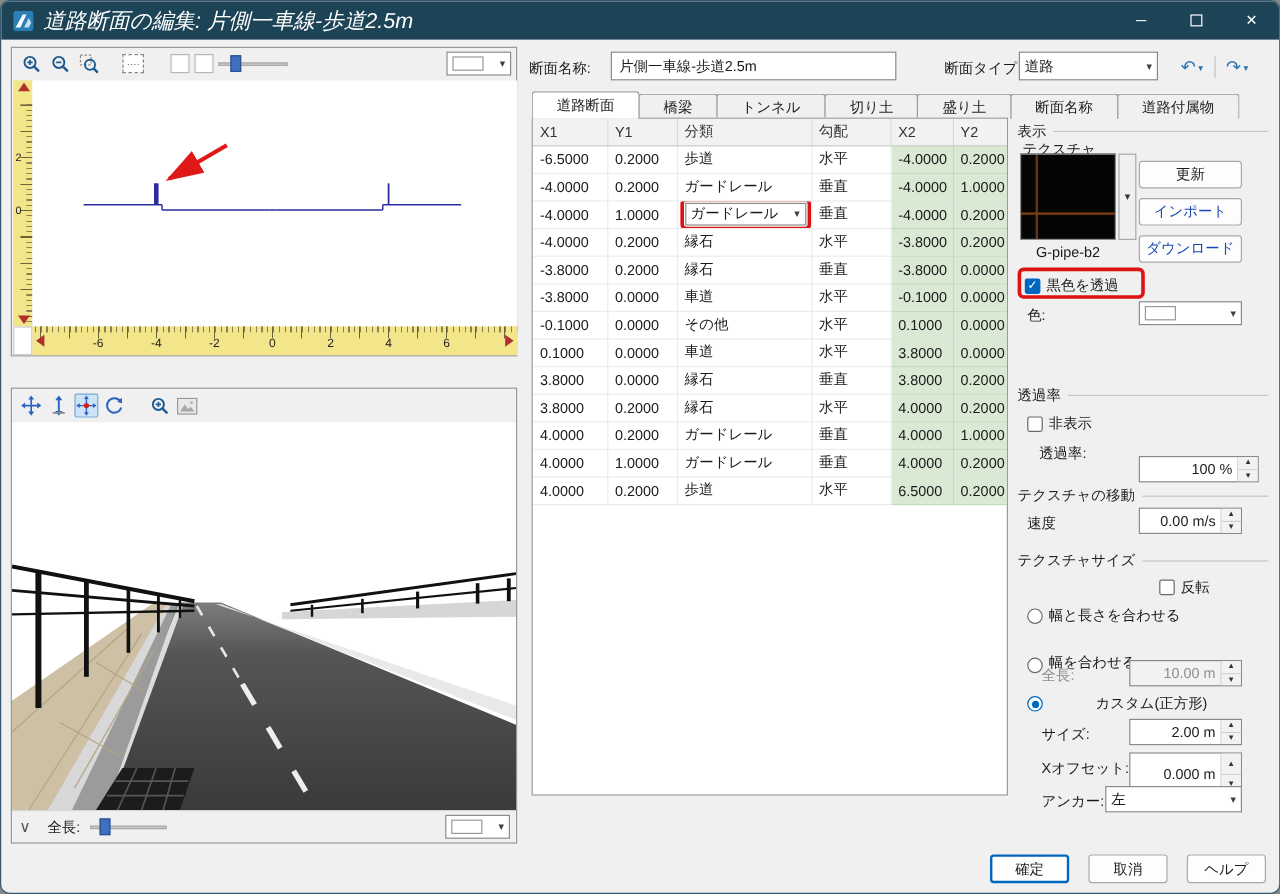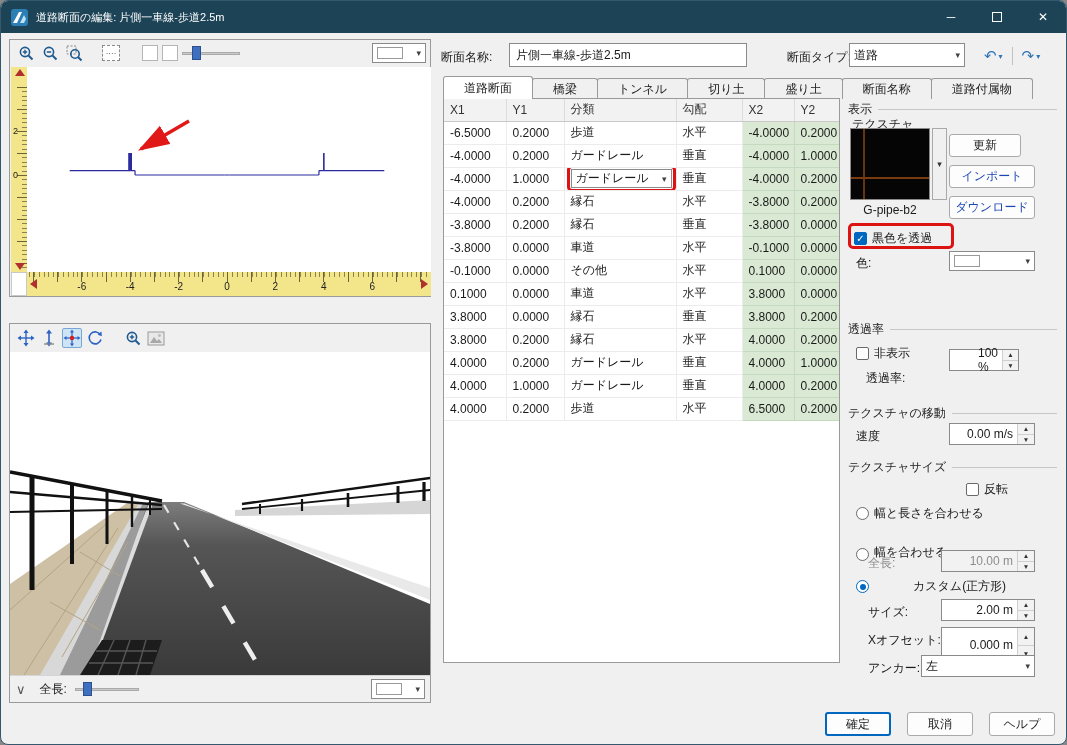--- a/index.html
+++ b/index.html
@@ -2,21 +2,21 @@
 <html><head>
 <meta charset="utf-8">
 <style>
   * { margin:0; padding:0; box-sizing:border-box; }
   html,body { width:1067px; height:745px; }
   body { font-family:"Liberation Sans","DejaVu Sans",sans-serif; font-size:12px; color:#1a1a1a; background:#888; }
   .window { position:relative; width:1067px; height:745px; background:#f0f0f0; border:1px solid #35586e; border-radius:8px; overflow:hidden; }
 
   
   .titlebar { position:absolute; left:0; top:0; right:0; height:32px; background:#1d4357; color:#fff; display:flex; align-items:center; }
-  .titlebar .ttl { margin-left:8px; font-size:11px; }
+  .titlebar .ttl { margin-left:8px; font-size:18px;font-style:italic; }
   .appicon { width:17px; height:17px; margin-left:10px; flex:0 0 auto; }
   .winbtns { margin-left:auto; display:flex; height:32px; }
   .winbtn { width:46px; height:32px; display:flex; align-items:center; justify-content:center; color:#fff; font-size:12px; }
   .maxglyph { width:10px; height:10px; border:1px solid #fff; }
 
   
   .btn { position:absolute; background:#fdfdfd; border:1px solid #a9a9a9; border-radius:3px; display:flex; align-items:center; justify-content:center; font-size:12px; }
   .btn.blue { color:#1c48b4; }
   .btn.accent { border:2px solid #0067c0; }
   .combo { position:absolute; background:#fff; border:1px solid #8a8a8a; display:flex; align-items:center; padding:0 4px; font-size:12px; }
@@ -523,21 +523,21 @@
         <span>表示</span>
       </div>
     <span class="lbl" style="left:6px; top:17px;">テクスチャ</span>
 
     <div class="texframe"></div>
     <div class="texarrow">
         <span>▾</span>
       </div>
     <div class="texname">G-pipe-b2</div>
 
-    <div class="btn" style="left:103px; top:35px; width:72px; height:23px;">
+    <div class="btn" style="left:103px; top:35px; width:86px; height:23px;">
         <span>更新</span>
       </div>
     <div class="btn blue" style="left:103px; top:66px; width:86px; height:23px;">
         <span>インポート</span>
       </div>
     <div class="btn blue" style="left:103px; top:97px; width:86px; height:23px;">
         <span>ダウンロード</span>
       </div>
 
     <div class="ckrow" style="left:8px; top:131px;">
@@ -553,21 +553,21 @@
     </div>
 
     <div class="sect" style="top:222px;justify-content:center;">
         <span>透過率</span>
       </div>
     <div class="ckrow" style="left:10px; top:246px;">
       <span class="cb"></span>
       <span>非表示</span>
     </div>
     <span class="lbl" style="left:20px; top:271px;">透過率:</span>
-    <div class="spin" style="left:103px; top:250px; width:70px; height:22px;padding-left:28px;">
+    <div class="spin" style="left:103px; top:281px; width:100px; height:22px;padding-left:28px;">
       <span class="val">100 %</span>
       <span class="ud">
           <span>▲</span>
           <span>▼</span>
         </span>
     </div>
 
     <div class="sect" style="top:306px;">
         <span>テクスチャの移動</span>
       </div>

